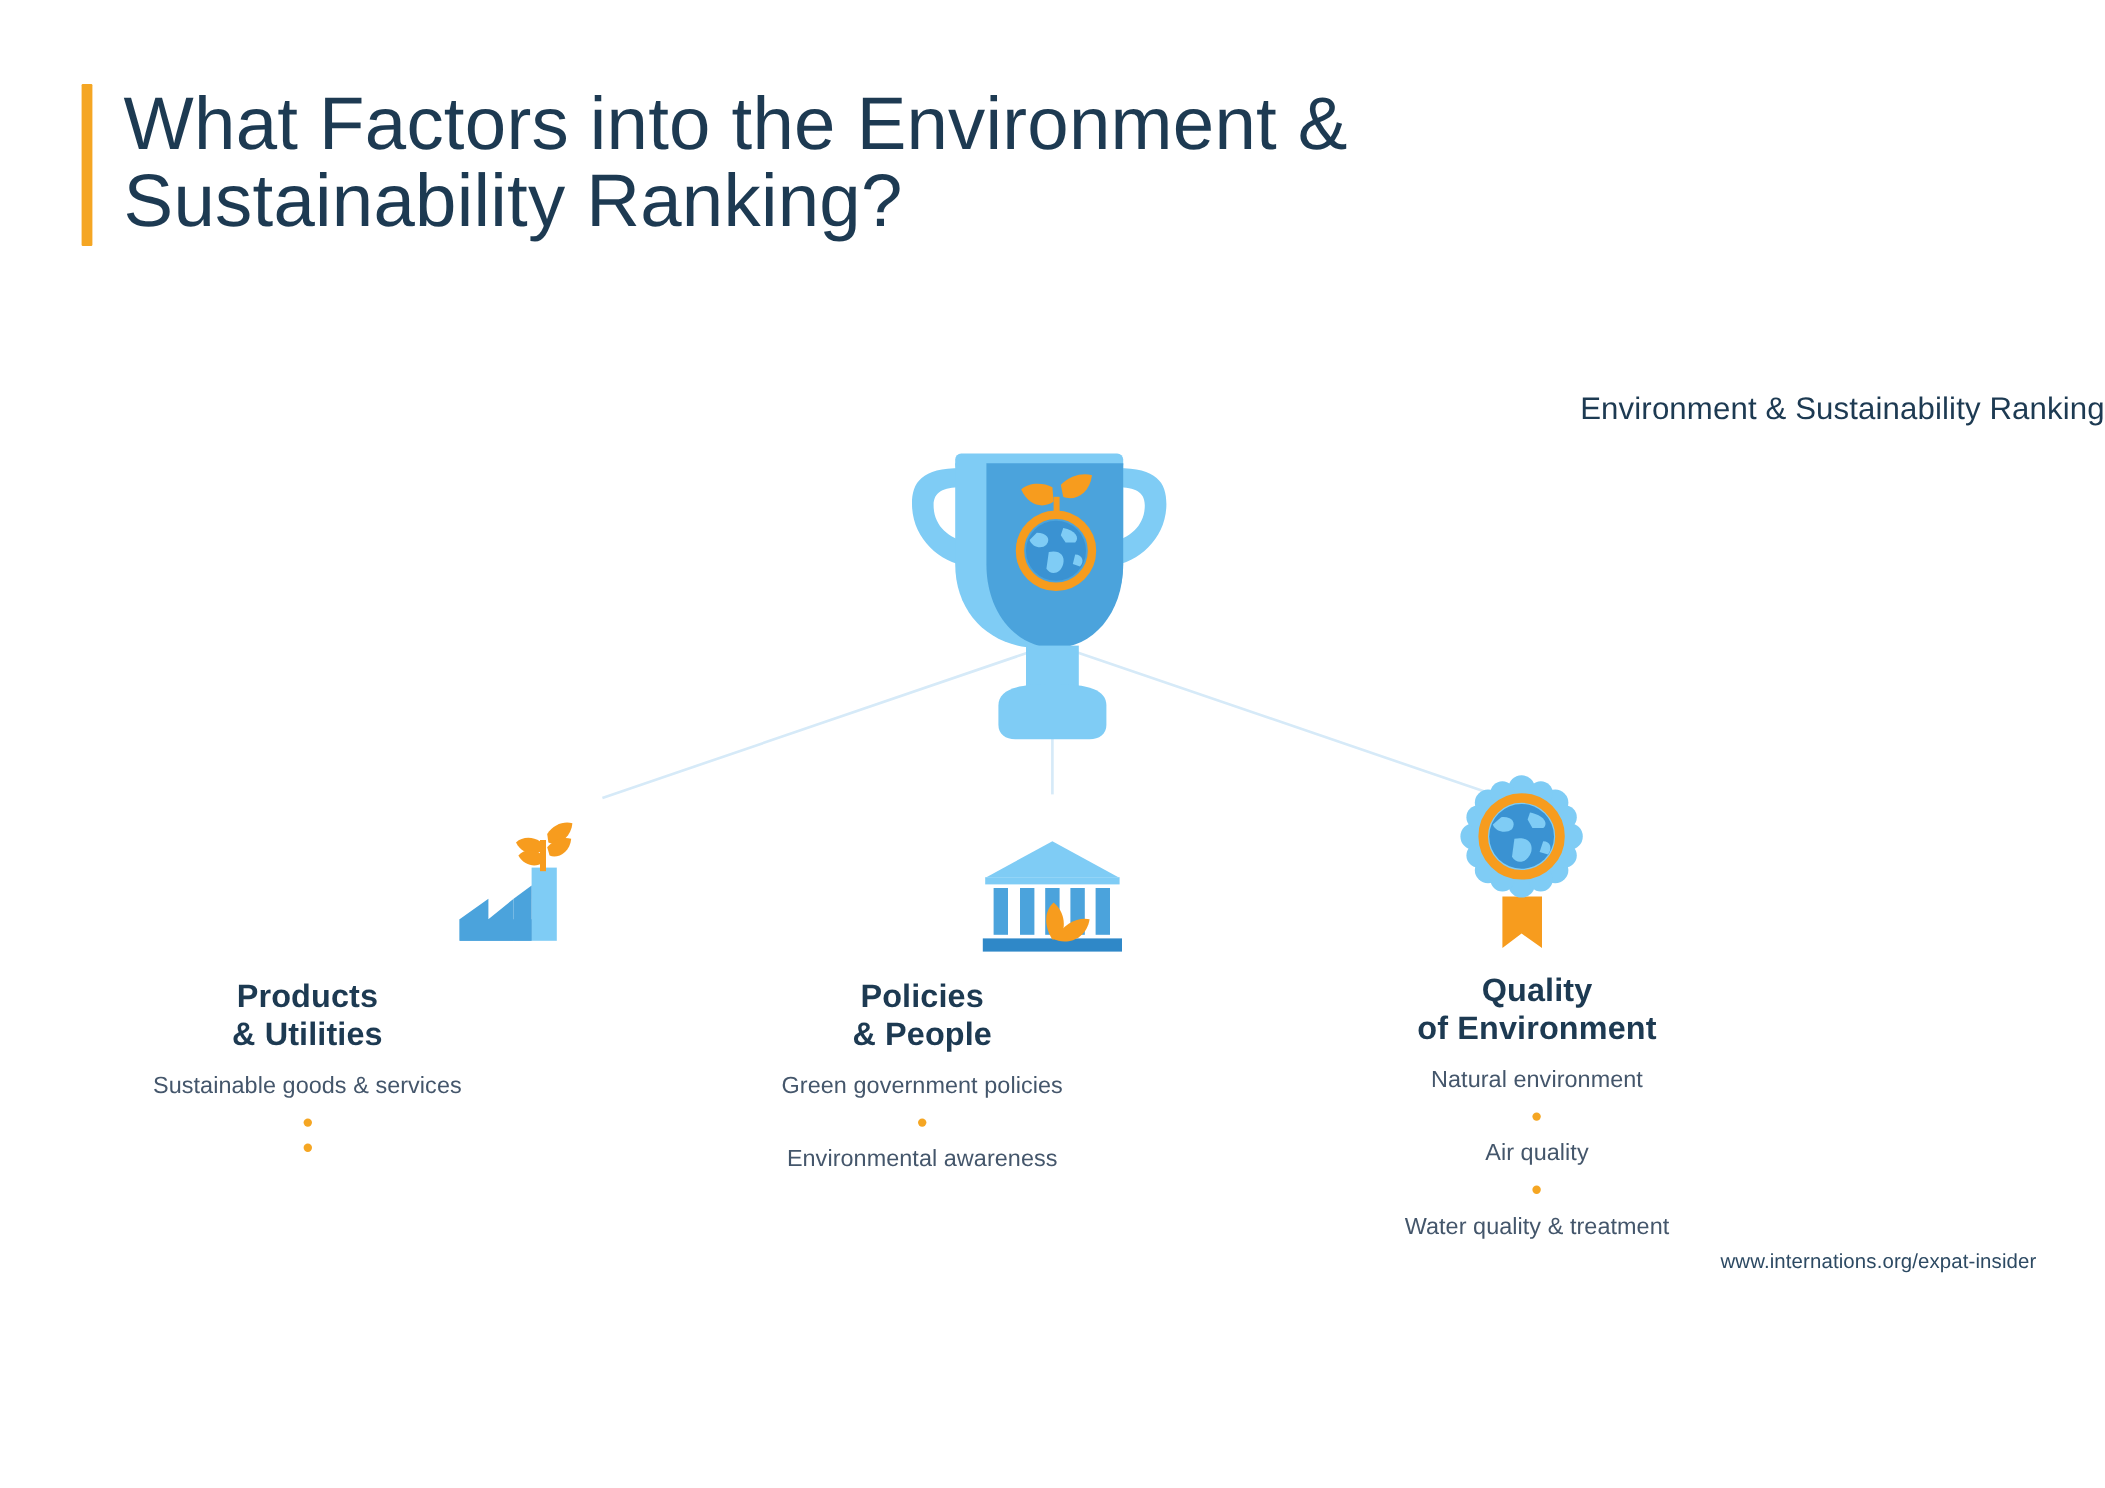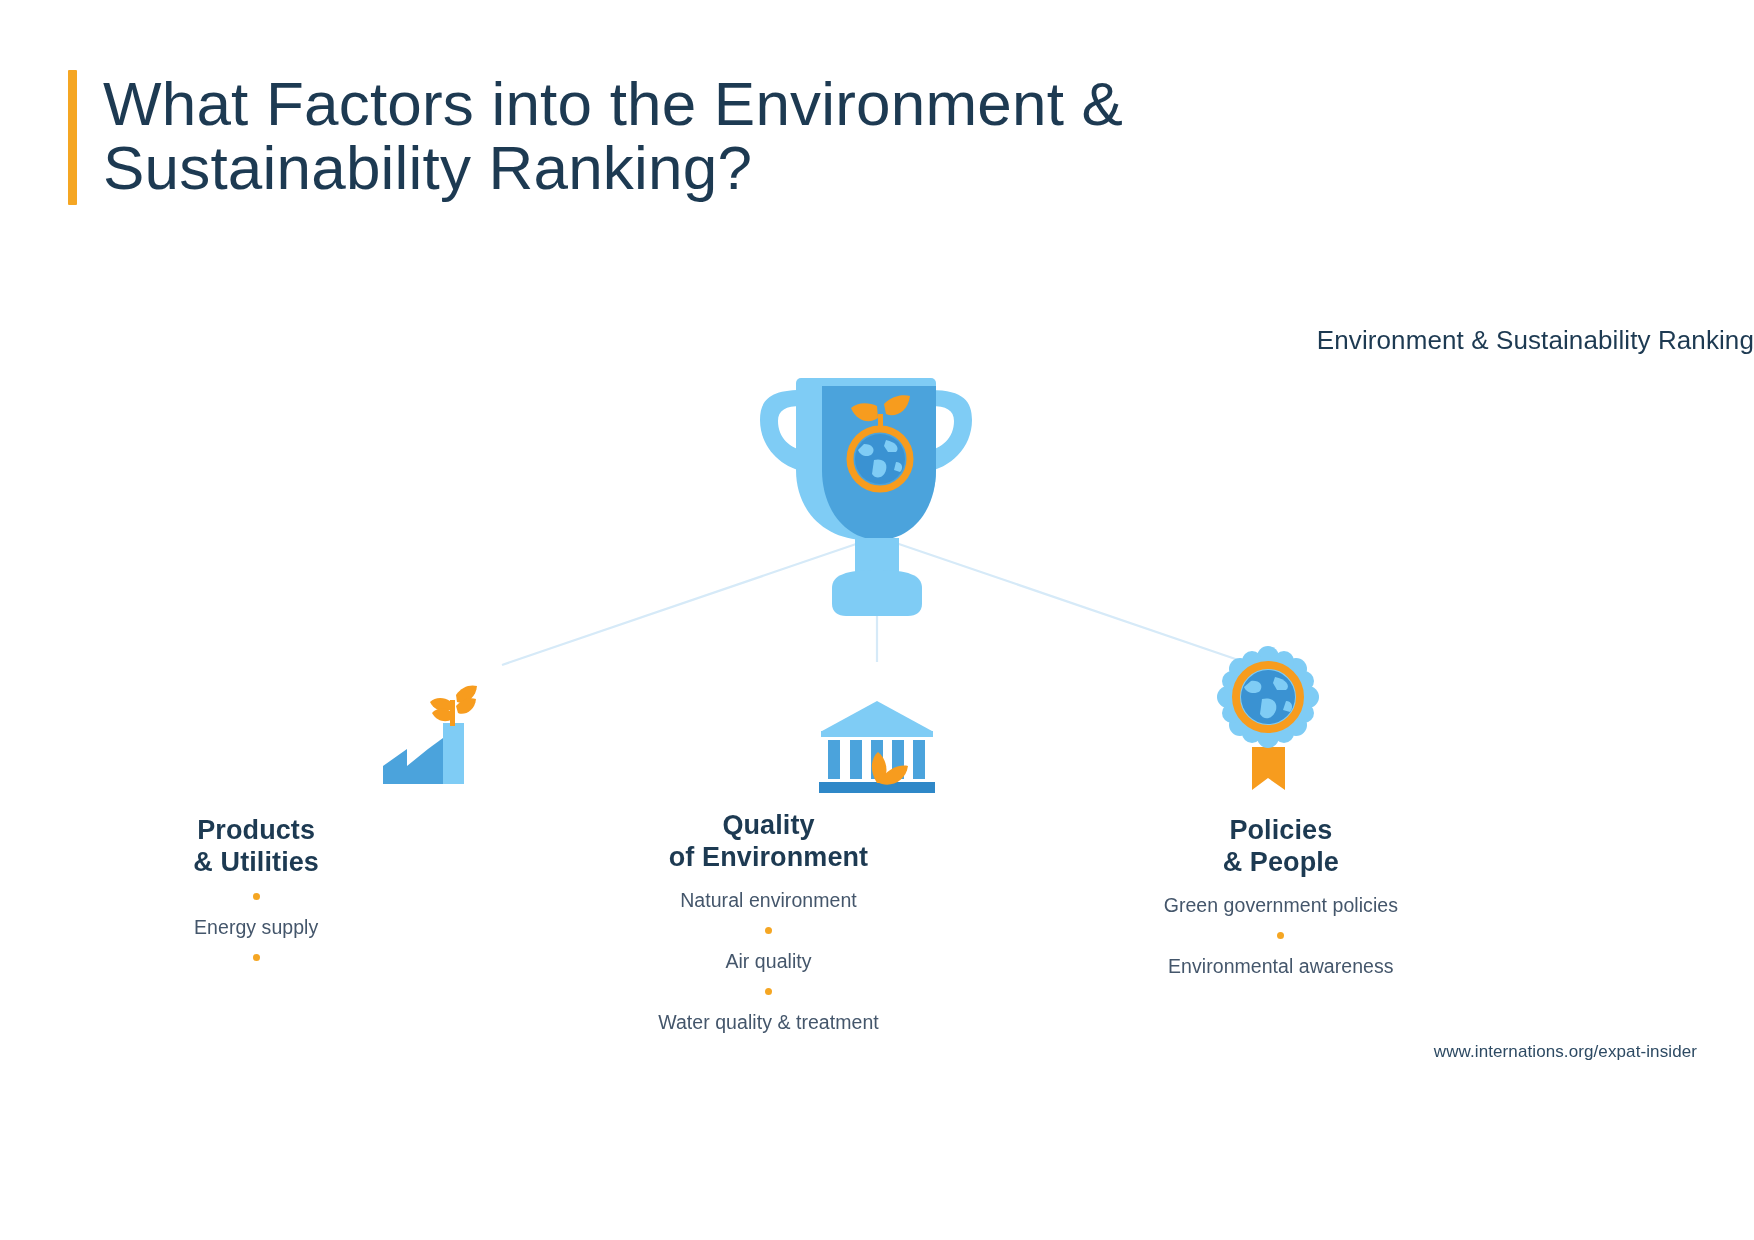--- a/index.html
+++ b/index.html
@@ -234,44 +234,44 @@
       <path d="M1286 701 C 1292 701, 1294 707, 1290 712 L 1283 710 Z" fill="#7FCCF5"></path>
     </g>
   </svg>
 
   <div id="columns">
 
     <div class="column" id="col-0">
       <div class="column-title">Products
 &amp; Utilities</div>
       <div class="column-items">
-        <div class="item-dot"></div>
-        <div class="column-item">Energy supply</div>
-        <div class="item-dot"></div>
+        <div class="column-item">Sustainable goods &amp; services</div>
+        <div class="item-dot"></div>
+        <div class="item-dot"></div>
+      </div>
+    </div>
+
+    <div class="column" id="col-1">
+      <div class="column-title">Policies
+&amp; People</div>
+      <div class="column-items">
+        <div class="column-item">Green government policies</div>
+        <div class="item-dot"></div>
+        <div class="column-item">Environmental awareness</div>
       </div>
     </div>
 
     <div class="column" id="col-2">
       <div class="column-title">Quality
 of Environment</div>
       <div class="column-items">
         <div class="column-item">Natural environment</div>
         <div class="item-dot"></div>
         <div class="column-item">Air quality</div>
         <div class="item-dot"></div>
         <div class="column-item">Water quality &amp; treatment</div>
       </div>
     </div>
-
-    <div class="column" id="col-1">
-      <div class="column-title">Policies
-&amp; People</div>
-      <div class="column-items">
-        <div class="column-item">Green government policies</div>
-        <div class="item-dot"></div>
-        <div class="column-item">Environmental awareness</div>
-      </div>
-    </div>
   </div>
 
   <div id="footer-url">www.internations.org/expat-insider</div>
 
 </div>
 
 </body></html>

